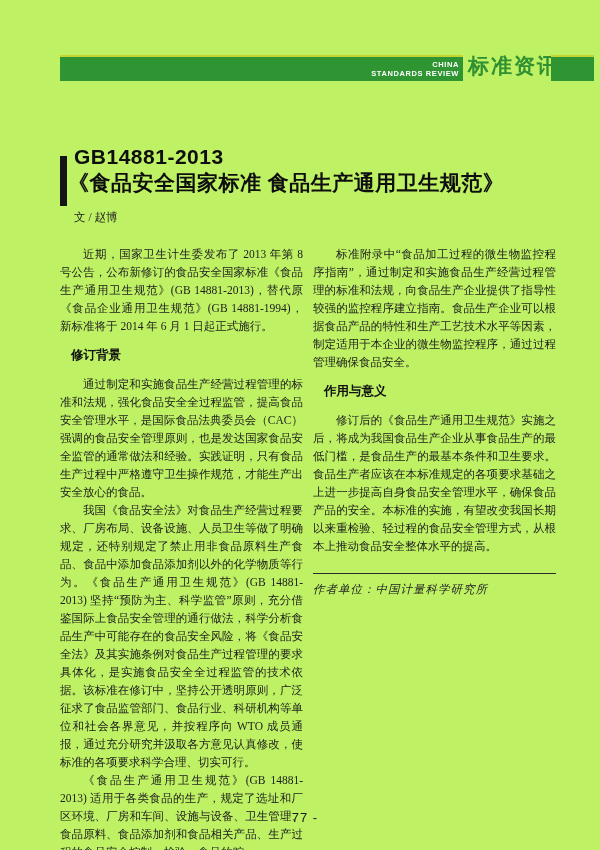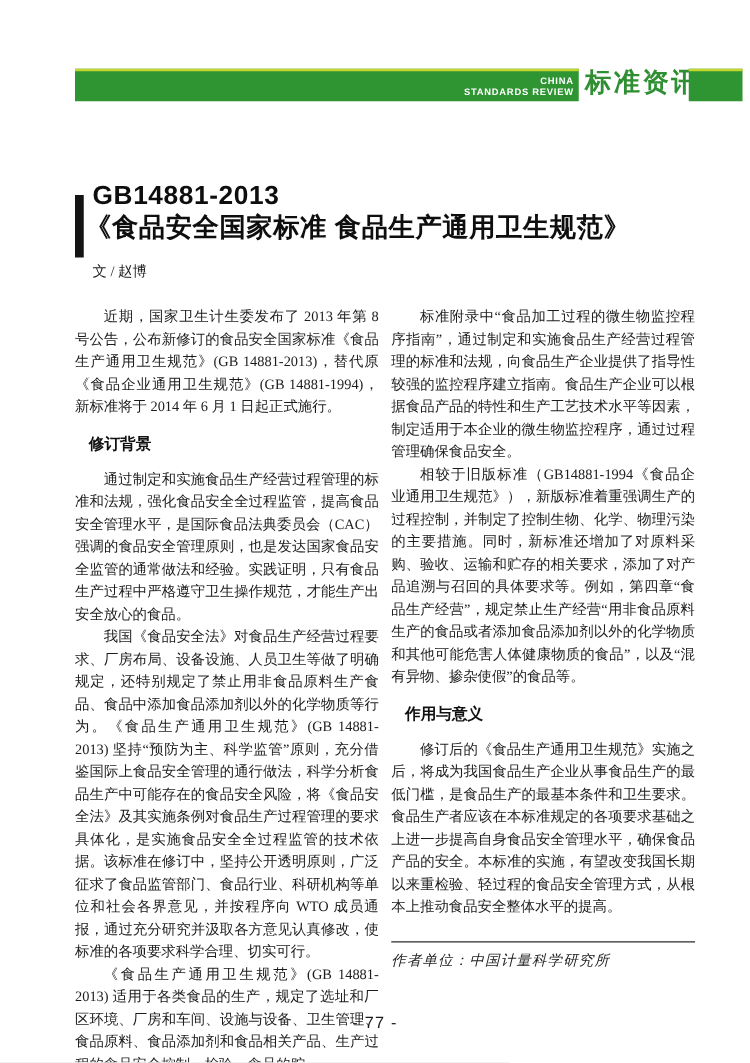--- a/index.html
+++ b/index.html
@@ -1,18 +1,18 @@
 <!DOCTYPE html>
 <html><head>
 <meta charset="utf-8">
 <style>
   html,body { margin:0; padding:0; background:#e8e8e4; }
   .page {
     position:relative; width:600px; height:850px; margin:0 auto;
-    background:#ffffff; overflow:hidden;
+    background:#bef264; overflow:hidden;
     font-family:"Liberation Serif","DejaVu Serif",serif; color:#1c1c1c;
   }
   
   .band {
     position:absolute; left:60px; top:55px; width:403px; height:26px;
     background:#2f9432; border-top:2px solid #c6d42f; box-sizing:border-box;
   }
   .band-text {
     position:absolute; right:4px; top:3px; text-align:right; color:#ffffff;
     font-family:"Liberation Sans","DejaVu Sans",sans-serif;
@@ -82,21 +82,20 @@
     <div class="col">
         <p class="para">近期，国家卫生计生委发布了 2013 年第 8 号公告，公布新修订的食品安全国家标准《食品生产通用卫生规范》(GB 14881-2013)，替代原《食品企业通用卫生规范》(GB 14881-1994)，新标准将于 2014 年 6 月 1 日起正式施行。</p>
         <h3 class="heading">修订背景</h3>
         <p class="para">通过制定和实施食品生产经营过程管理的标准和法规，强化食品安全全过程监管，提高食品安全管理水平，是国际食品法典委员会（CAC）强调的食品安全管理原则，也是发达国家食品安全监管的通常做法和经验。实践证明，只有食品生产过程中严格遵守卫生操作规范，才能生产出安全放心的食品。</p>
         <p class="para">我国《食品安全法》对食品生产经营过程要求、厂房布局、设备设施、人员卫生等做了明确规定，还特别规定了禁止用非食品原料生产食品、食品中添加食品添加剂以外的化学物质等行为。《食品生产通用卫生规范》(GB 14881-2013) 坚持“预防为主、科学监管”原则，充分借鉴国际上食品安全管理的通行做法，科学分析食品生产中可能存在的食品安全风险，将《食品安全法》及其实施条例对食品生产过程管理的要求具体化，是实施食品安全全过程监管的技术依据。该标准在修订中，坚持公开透明原则，广泛征求了食品监管部门、食品行业、科研机构等单位和社会各界意见，并按程序向 WTO 成员通报，通过充分研究并汲取各方意见认真修改，使标准的各项要求科学合理、切实可行。</p>
         <p class="para">《食品生产通用卫生规范》(GB 14881-2013) 适用于各类食品的生产，规定了选址和厂区环境、厂房和车间、设施与设备、卫生管理、食品原料、食品添加剂和食品相关产品、生产过程的食品安全控制、检验、食品的贮</p>
       </div>
     <div class="col">
       <div>
           <p class="para">标准附录中“食品加工过程的微生物监控程序指南”，通过制定和实施食品生产经营过程管理的标准和法规，向食品生产企业提供了指导性较强的监控程序建立指南。食品生产企业可以根据食品产品的特性和生产工艺技术水平等因素，制定适用于本企业的微生物监控程序，通过过程管理确保食品安全。</p>
-          <p class="para">相较于旧版标准（GB14881-1994《食品企业通用卫生规范》），新版标准着重强调生产的过程控制，并制定了控制生物、化学、物理污染的主要措施。同时，新标准还增加了对原料采购、验收、运输和贮存的相关要求，添加了对产品追溯与召回的具体要求等。例如，第四章“食品生产经营”，规定禁止生产经营“用非食品原料生产的食品或者添加食品添加剂以外的化学物质和其他可能危害人体健康物质的食品”，以及“混有异物、掺杂使假”的食品等。</p>
           <h3 class="heading">作用与意义</h3>
           <p class="para">修订后的《食品生产通用卫生规范》实施之后，将成为我国食品生产企业从事食品生产的最低门槛，是食品生产的最基本条件和卫生要求。食品生产者应该在本标准规定的各项要求基础之上进一步提高自身食品安全管理水平，确保食品产品的安全。本标准的实施，有望改变我国长期以来重检验、轻过程的食品安全管理方式，从根本上推动食品安全整体水平的提高。</p>
         </div>
       <div class="footnote">作者单位：中国计量科学研究所</div>
     </div>
   </div>
 
   <div class="page-number">- 77 -</div>
 
 </div>

